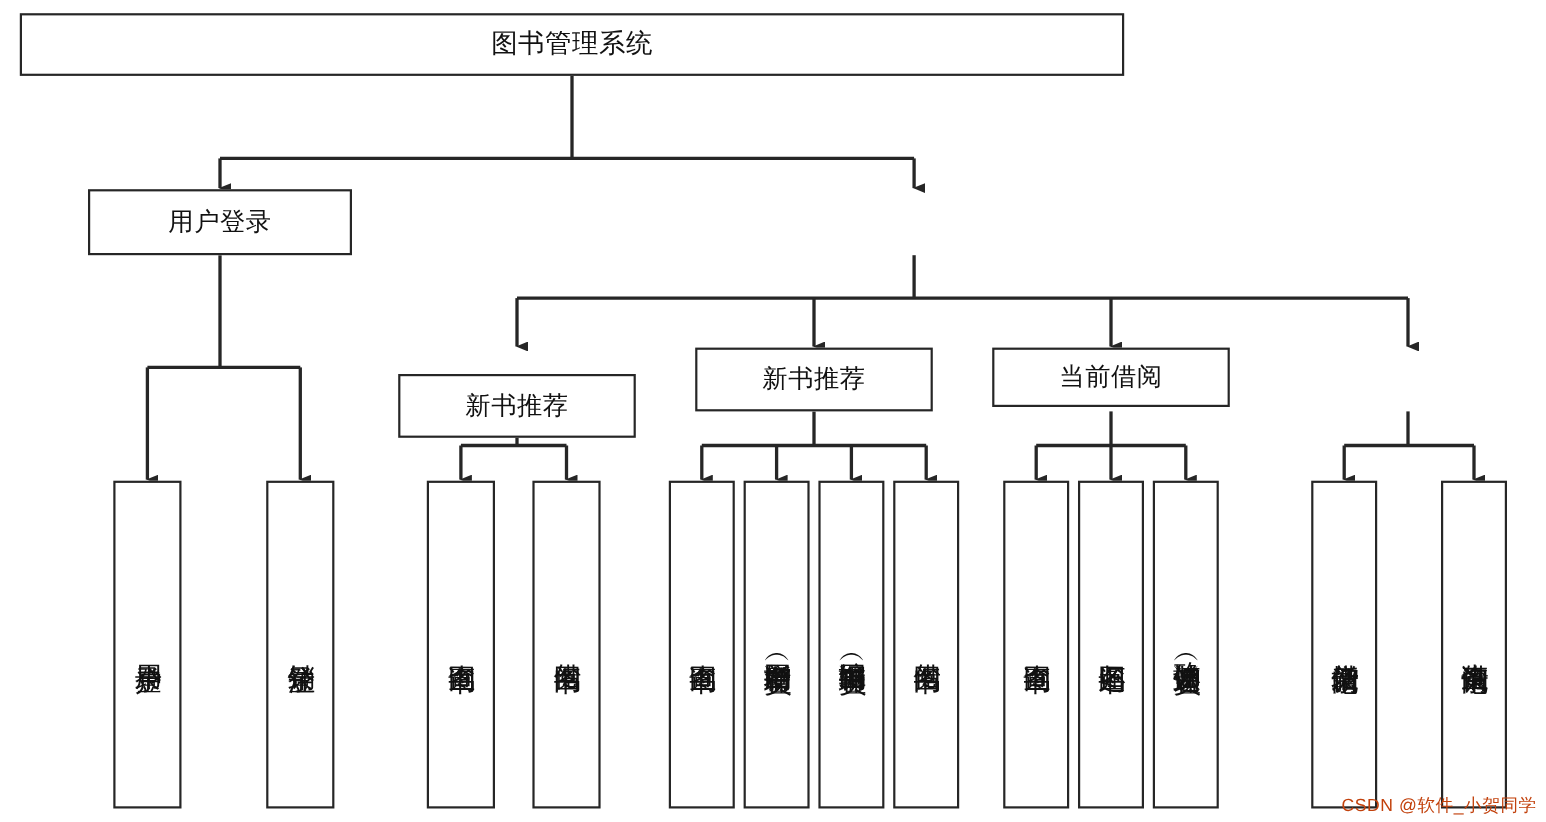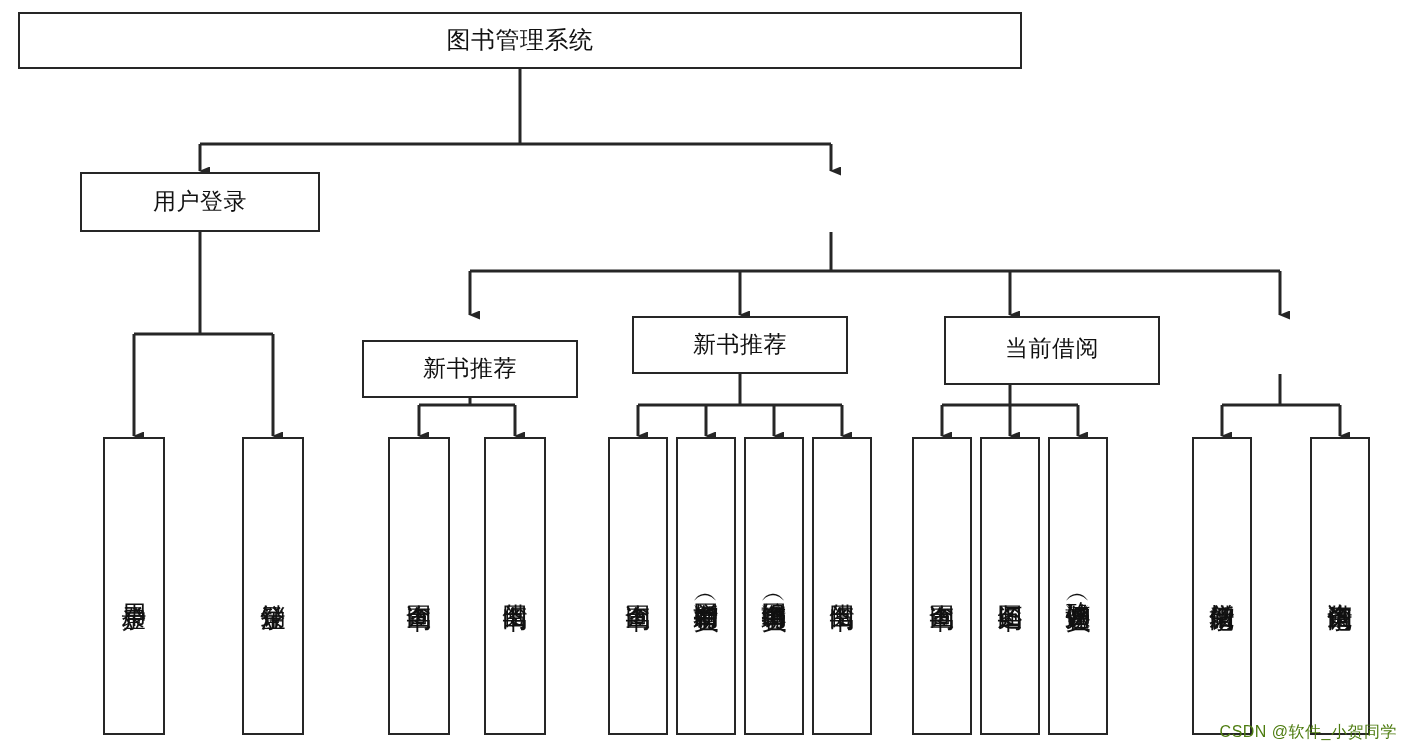--- a/index.html
+++ b/index.html
@@ -45,21 +45,21 @@
     font-size:25px;
     line-height:1.08;
     letter-spacing:1px;
     max-height:286px;
   }
   .watermark{
     position:absolute;
     right:8px;
     bottom:4px;
     font-size:16px;
-    color:#4d7c0f;
+    color:#c2410c;
     letter-spacing:0.5px;
     white-space:nowrap;
   }
 </style>
 </head>
 <body>
 
 <div id="canvas">
   <svg class="lines" id="edge-layer" viewBox="0 0 1405 747">
     <defs>
@@ -111,21 +111,21 @@
   <div class="node h" style="left:80px;top:172px;width:240px;height:60px;">
     <span class="label">用户登录</span>
   </div>
 
   <div class="node h" style="left:362px;top:316px;width:216px;height:58px;margin-top:24px;">
     <span class="label">新书推荐</span>
   </div>
   <div class="node h" style="left:632px;top:316px;width:216px;height:58px;">
     <span class="label">新书推荐</span>
   </div>
-  <div class="node h" style="left:944px;top:316px;width:216px;height:69px;font-family:Liberation Mono, monospace;">
+  <div class="node h" style="left:902px;top:316px;width:216px;height:54px;">
     <span class="label">当前借阅</span>
   </div>
 
   <div class="node v" style="left:103px;top:437px;width:62px;height:298px;">
     <span class="label">用户登录</span>
   </div>
   <div class="node v" style="left:242px;top:437px;width:62px;height:298px;">
     <span class="label">注销登录</span>
   </div>
 

